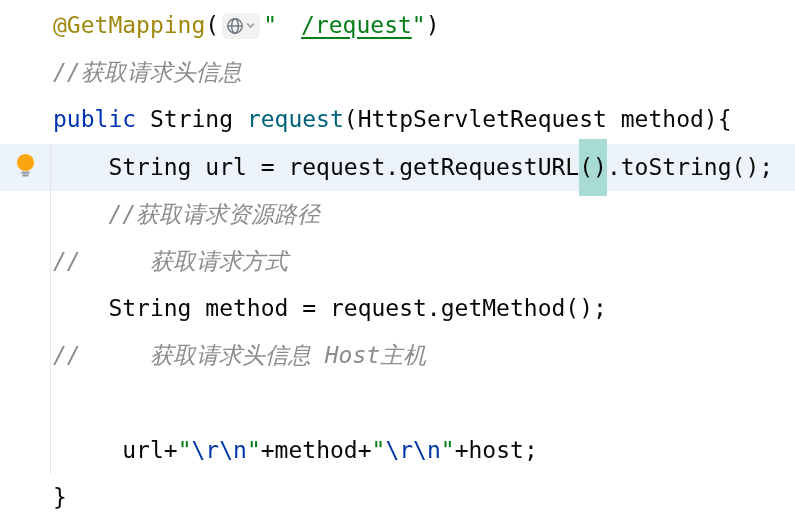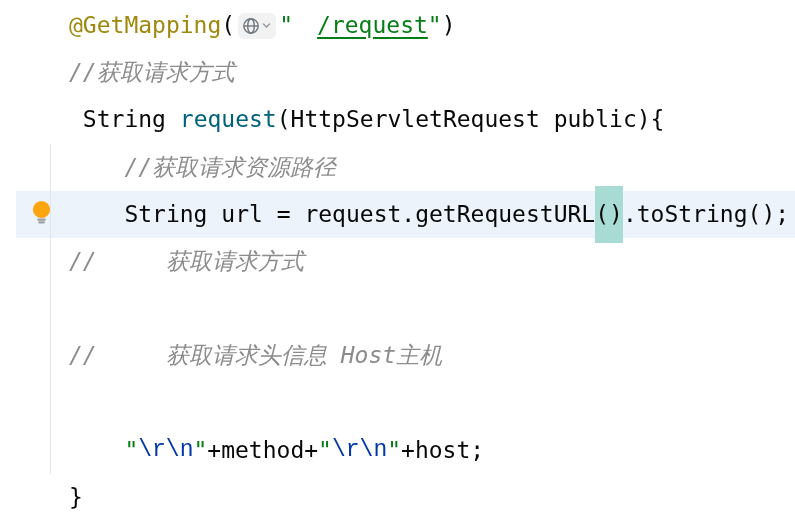--- a/index.html
+++ b/index.html
@@ -1,38 +1,38 @@
 <!DOCTYPE html>
 <html style="--background: #ffffff; --caret-line-bg: #edf3fb; --match-highlight-bg: #a7dbd3; --indent-guide: #e2e5e9; --annotation: #9e880d; --keyword: #0033b3; --method-decl: #00627a; --string: #067d17; --escape: #0037a6; --comment: #8c8c8c; --plain: #080808; --hint-text: #787878; --hint-bg: #f2f2f2; --icon-gray: #6e7880; --bulb-yellow: #fba60e; --bulb-base-gray: #9aa0a6;"><head>
 <meta charset="utf-8">
 <style>
   html,body{margin:0;padding:0;}
   body{
     width:795px;height:520px;overflow:hidden;background:var(--background,#fff);
     font-family:"DejaVu Sans Mono","Liberation Mono",monospace;
   }
-  .editor{position:relative;width:795px;height:394px;padding-top:2px;box-sizing:border-box;padding-left:16px;}
+  .editor{position:relative;width:795px;height:394px;padding-top:2px;box-sizing:border-box;}
   .indent-guide{
     position:absolute;left:50px;top:144px;width:1px;height:330px;
     background:var(--indent-guide,#e2e5e9);z-index:3;pointer-events:none;
   }
   .row{display:flex;height:47.2px;align-items:center;position:relative;}
   .row.caret{background:var(--caret-line-bg,#edf3fb);}
   .gutter{width:50px;flex:0 0 50px;height:100%;display:flex;align-items:center;justify-content:center;}
   .code{
     padding-left:3px;white-space:pre;font-size:23px;line-height:47.2px;
     color:var(--plain,#080808);display:flex;align-items:center;
   }
   .code span{white-space:pre;}
   .an{color:var(--annotation,#9e880d);}
   .kw{color:var(--keyword,#0033b3);}
   .me{color:var(--method-decl,#00627a);}
   .st{color:var(--string,#067d17);}
   .stl{color:var(--string,#067d17);text-decoration:underline;text-underline-offset:4px;margin-left:24px;}
-  .es{color:var(--escape,#0037a6);font-family:Liberation Mono, monospace;}
+  .es{color:var(--escape,#0037a6);}
   .co{color:var(--comment,#8c8c8c);font-style:italic;font-family:"DejaVu Sans Mono","Liberation Mono",monospace,sans-serif;}
   .pl{color:var(--plain,#080808);}
   .hl{background:var(--match-highlight-bg,#a7dbd3);padding:5px 0;}
   .pill{
     display:inline-flex;align-items:center;gap:1px;background:var(--hint-bg,#f2f2f2);
     border-radius:6px;padding:4px 4px;margin:0 3px;height:18px;
   }
   .hint{
     display:inline-block;background:var(--hint-bg,#f2f2f2);color:var(--hint-text,#787878);
     border-radius:6px;padding:2px 6px;margin:0 7px;font-size:17px;line-height:20px;
@@ -48,55 +48,56 @@
       <div class="code"><span class="an">@GetMapping</span><span class="pl">(</span><span class="pill"><svg width="18" height="18" viewBox="0 0 18 18" fill="none" stroke="#6e7880" stroke-width="1.4">
             <circle cx="9" cy="9" r="7.2"></circle>
             <ellipse cx="9" cy="9" rx="3.3" ry="7.2"></ellipse>
             <line x1="1.8" y1="9" x2="16.2" y2="9"></line>
           </svg><svg width="11" height="11" viewBox="0 0 11 11" fill="none" stroke="#9aa0a6" stroke-width="1.6" stroke-linecap="round">
             <path d="M2.5 4 L5.5 7 L8.5 4"></path>
           </svg></span><span class="st">"</span><span class="stl">/request</span><span class="st">"</span><span class="pl">)</span></div>
     </div>
     <div class="row">
       <div class="gutter"></div>
-      <div class="code"><span class="co">//获取请求方式</span></div>
+      <div class="code"><span class="co">//获取请求头信息</span></div>
     </div>
     <div class="row">
       <div class="gutter"></div>
-      <div class="code"><span class="pl"> String </span><span class="me">request</span><span class="pl">(HttpServletRequest public){</span></div>
-    </div>
-    <div class="row">
-      <div class="gutter"></div>
-      <div class="code"><span class="co">    //获取请求资源路径</span></div>
+      <div class="code"><span class="kw">public</span><span class="pl"> String </span><span class="me">request</span><span class="pl">(HttpServletRequest method){</span></div>
     </div>
     <div class="row caret">
       <div class="gutter">
         <span><svg width="21" height="24" viewBox="0 0 21 24">
             <circle cx="10.5" cy="9.5" r="8.6" fill="#fba60e"></circle>
             <rect x="6.2" y="18.6" width="8.6" height="2.1" rx="1" fill="#9aa0a6"></rect>
             <rect x="7.2" y="21.3" width="6.6" height="2.1" rx="1" fill="#9aa0a6"></rect>
           </svg></span>
       </div>
       <div class="code"><span class="pl">    String url = request.getRequestURL</span><span class="pl hl">()</span><span class="pl">.toString();</span></div>
     </div>
     <div class="row">
       <div class="gutter"></div>
+      <div class="code"><span class="co">    //获取请求资源路径</span></div>
+    </div>
+    <div class="row">
+      <div class="gutter"></div>
       <div class="code"><span class="co">//     获取请求方式</span></div>
     </div>
     <div class="row">
       <div class="gutter"></div>
+      <div class="code"><span class="pl">    String method = request.getMethod();</span></div>
     </div>
     <div class="row">
       <div class="gutter"></div>
       <div class="code"><span class="co">//     获取请求头信息 Host主机</span></div>
     </div>
     <div class="row">
       <div class="gutter"></div>
     </div>
     <div class="row">
       <div class="gutter"></div>
-      <div class="code"><span class="pl">    </span><span class="st">"</span><span class="es">\r\n</span><span class="st">"</span><span class="pl">+method+</span><span class="st">"</span><span class="es">\r\n</span><span class="st">"</span><span class="pl">+host;</span></div>
+      <div class="code"><span class="pl">    </span><span class="pl"> url+</span><span class="st">"</span><span class="es">\r\n</span><span class="st">"</span><span class="pl">+method+</span><span class="st">"</span><span class="es">\r\n</span><span class="st">"</span><span class="pl">+host;</span></div>
     </div>
     <div class="row">
       <div class="gutter"></div>
       <div class="code"><span class="pl">}</span></div>
     </div>
   </div>
 
 </body></html>

